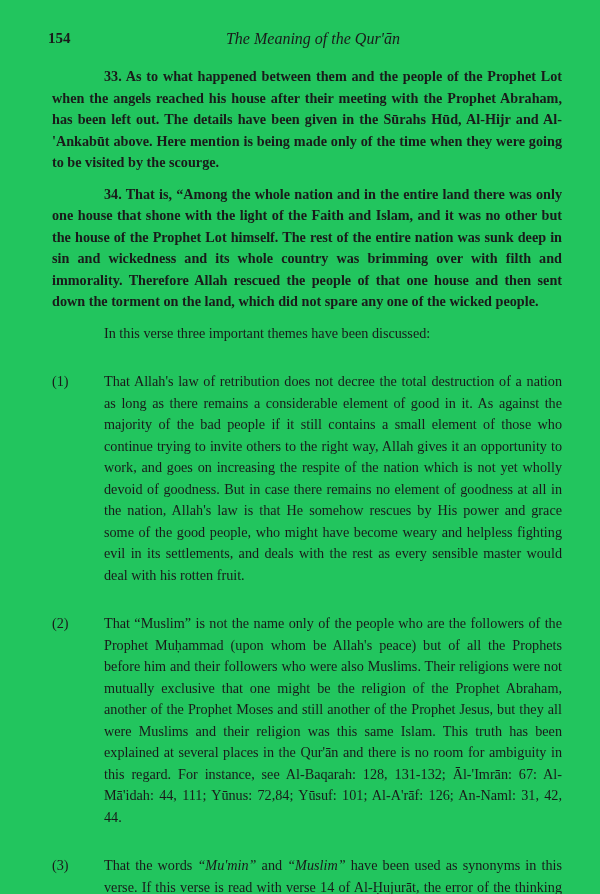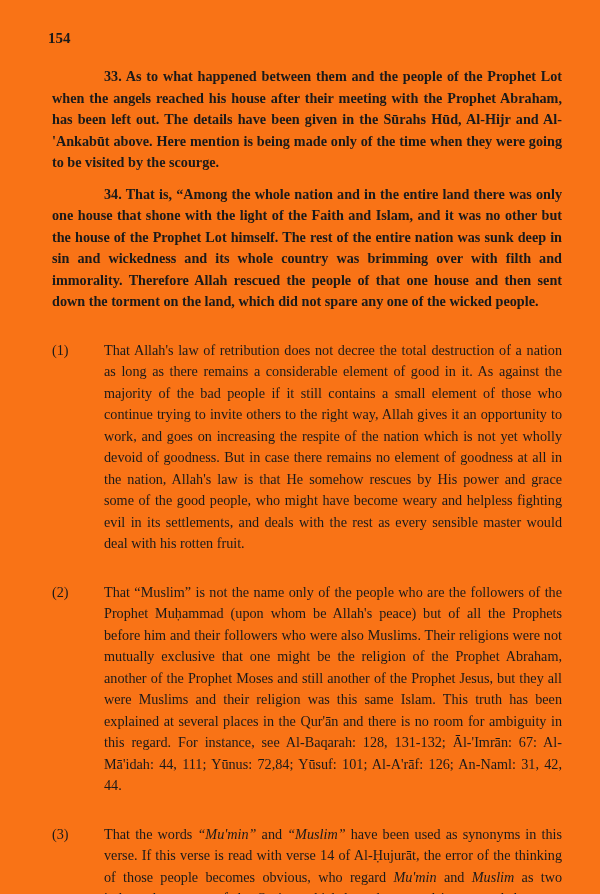--- a/index.html
+++ b/index.html
@@ -14,21 +14,21 @@
       overflow: hidden;
       font-family: "Liberation Serif", "DejaVu Serif", serif;
       color: #1a1a1a;
     }
     .page {
       position: absolute;
       left: 0;
       top: 0;
       width: 600px;
       height: 894px;
-      background: #f97316;
+      background: #22c55e;
     }
     .header {
       position: absolute;
       top: 30px;
       left: 48px;
       width: 510px;
       height: 24px;
     }
     .page-number {
       position: absolute;
@@ -82,28 +82,30 @@
     }
     i { }
   </style>
 </head>
 <body>
 
 <div class="page">
 
   <div class="header">
     <span class="page-number">154</span>
+    <span class="running-title">The Meaning of the Qur'ān</span>
   </div>
 
   <div class="body-text">
 
     <p class="note">33.  As to what happened between them and the people of the Prophet Lot when the angels reached his house after their meeting with the Prophet Abraham, has been left out. The details have been given in the Sūrahs Hūd, Al-Hijr and Al-'Ankabūt above. Here mention is being made only of the time when they were going to be visited by the scourge.</p>
 
     <p class="note">34.  That is, “Among the whole nation and in the entire land there was only one house that shone with the light of the Faith and Islam, and it was no other but the house of the Prophet Lot himself. The rest of the entire nation was sunk deep in sin and wickedness and its whole country was brimming over with filth and immorality. Therefore Allah rescued the people of that one house and then sent down the torment on the land, which did not spare any one of the wicked people.</p>
 
+    <p class="intro">In this verse three important themes have been discussed:</p>
 
     <div class="theme">
       <span class="theme-num">(1)</span>
       <span class="theme-text">That Allah's law of retribution does not decree the total destruction of a nation as long as there remains a considerable element of good in it. As against the majority of the bad people if it still contains a small element of those who continue trying to invite others to the right way, Allah gives it an opportunity to work, and goes on increasing the respite of the nation which is not yet wholly devoid of goodness. But in case there remains no element of goodness at all in the nation, Allah's law is that He somehow rescues by His power and grace some of the good people, who might have become weary and helpless fighting evil in its settlements, and deals with the rest as every sensible master would deal with his rotten fruit.</span>
     </div>
 
     <div class="theme">
       <span class="theme-num">(2)</span>
       <span class="theme-text">That “Muslim” is not the name only of the people who are the followers of the Prophet Muḥammad (upon whom be Allah's peace) but of all the Prophets before him and their followers who were also Muslims. Their religions were not mutually exclusive that one might be the religion of the Prophet Abraham, another of the Prophet Moses and still another of the Prophet Jesus, but they all were Muslims and their religion was this same Islam. This truth has been explained at several places in the Qur'ān and there is no room for ambiguity in this regard. For instance, see Al-Baqarah: 128, 131-132; Āl-'Imrān: 67: Al-Mā'idah: 44, 111; Yūnus: 72,84; Yūsuf: 101; Al-A'rāf: 126; An-Naml: 31, 42, 44.</span>
     </div>

